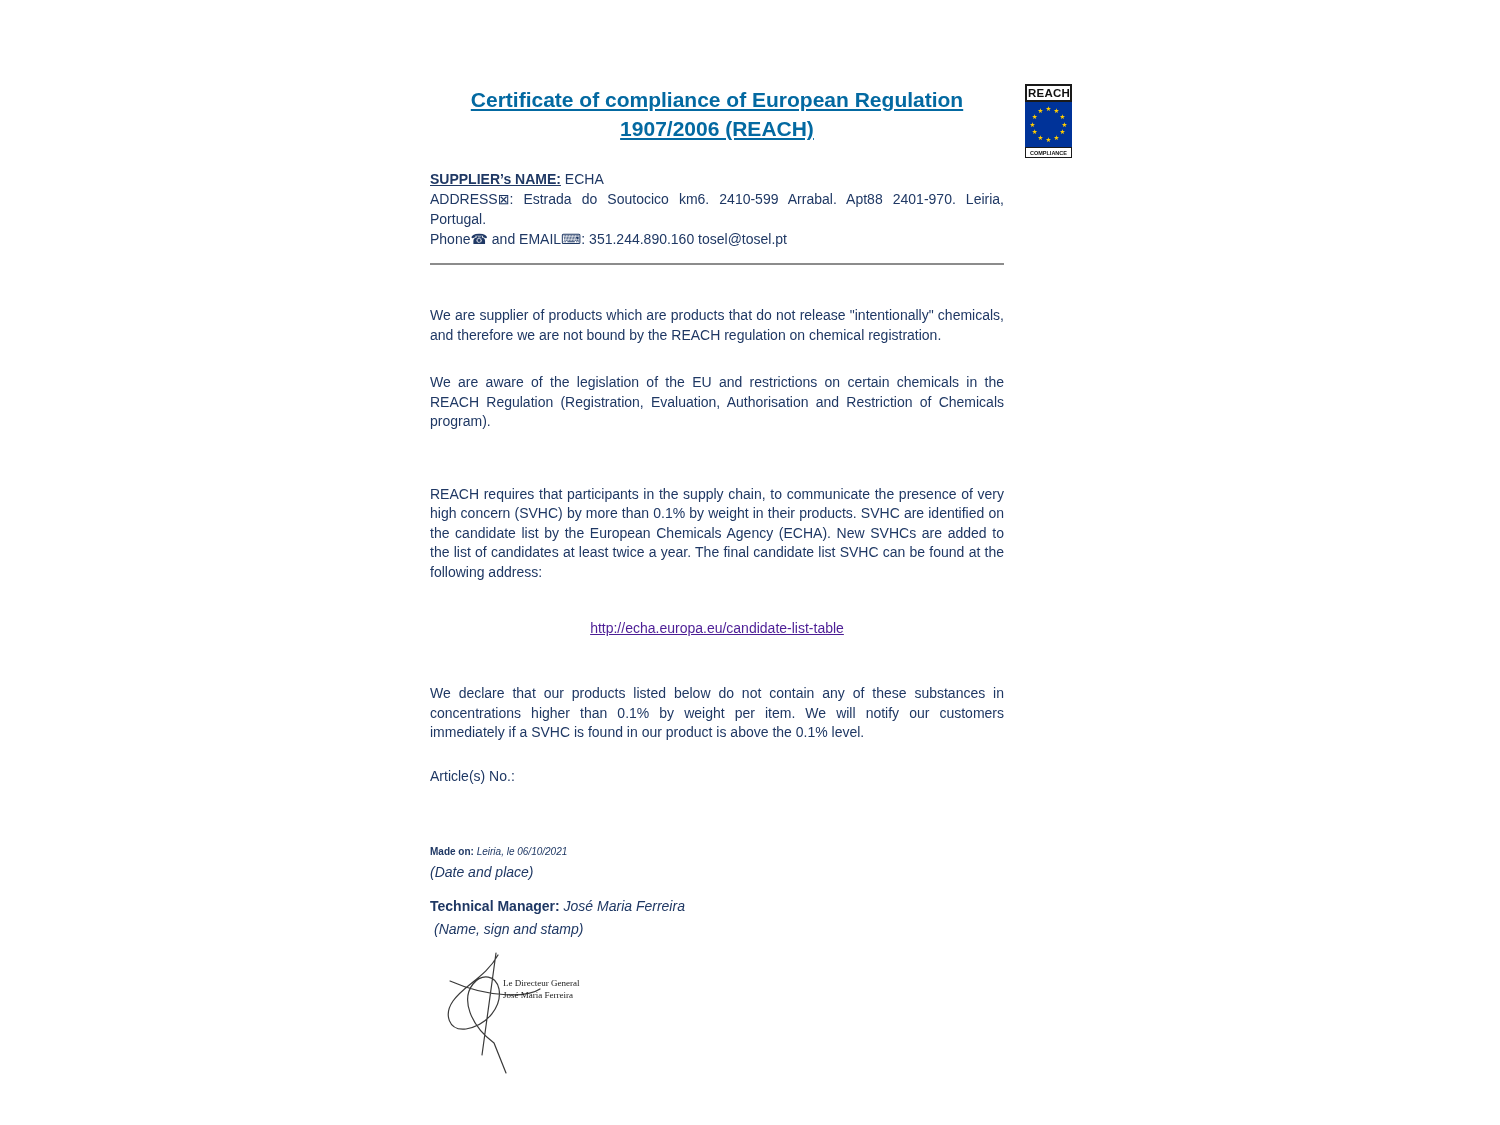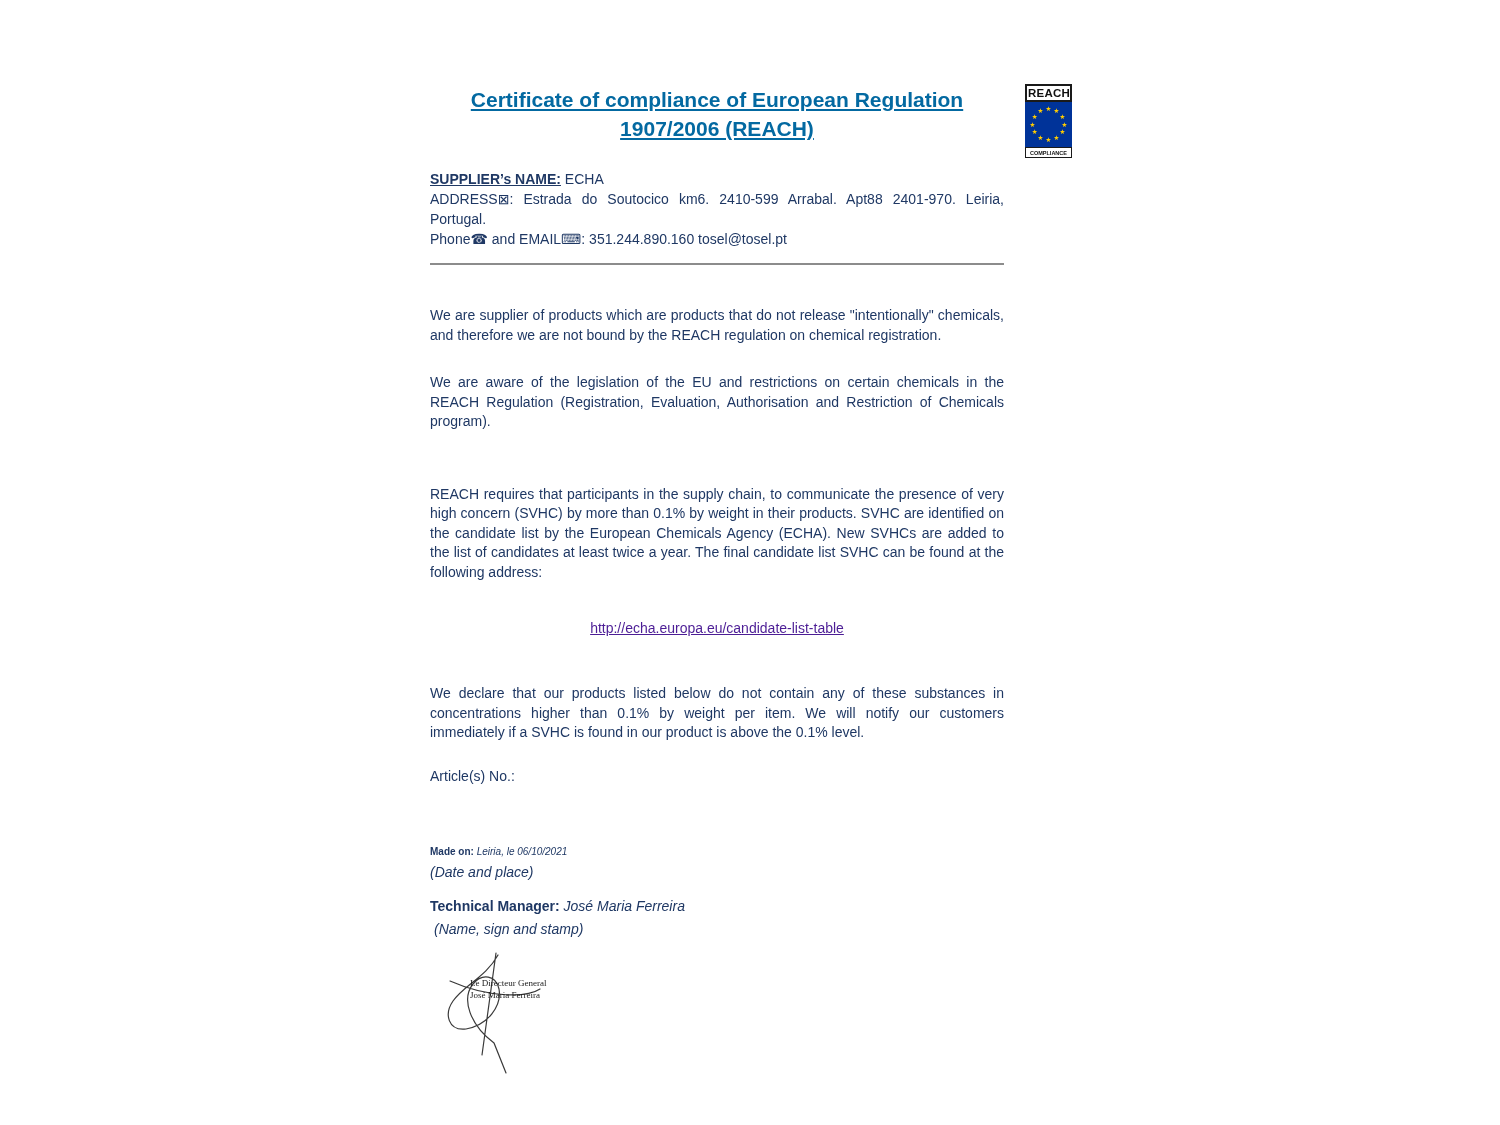--- a/index.html
+++ b/index.html
@@ -32,21 +32,21 @@
   .article-row { margin-top:25px; font-size:14px; }
   .made-on-row { margin-top:62px; font-size:10px; }
   .bold-label { font-weight:bold; }
   .italic-value { font-style:italic; }
   .caption { font-size:14px; font-style:italic; margin-top:7px; }
   .caption.indent { margin-left:4px; }
   .manager-row { margin-top:18px; font-size:14px; }
   .signature-area { position:relative; margin-top:14px; margin-left:6px; width:200px; height:130px; }
   .signature-text {
     position:absolute; left:34px; top:26px; font-family:"Liberation Serif", serif;
-    font-size:9px; color:#1a1a1a; line-height:12px; text-align:left; font-weight:normal;
+    font-size:9px; color:#1a1a1a; line-height:12px; text-align:left; font-weight:normal;padding-left:33px;
   }
   .sig-svg { position:absolute; left:0; top:0; }
   
   .reach-logo { position:absolute; left:1025px; top:84px; width:47px; }
   .logo-top {
     border:2px solid #1a1a1a; background:#ffffff; text-align:right;
     font-weight:bold; font-size:11.5px; color:#111; padding:1px 0; letter-spacing:0.2px;
   }
   .logo-flag {
     width:47px; height:45px; background:#003399; position:relative; overflow:hidden;

